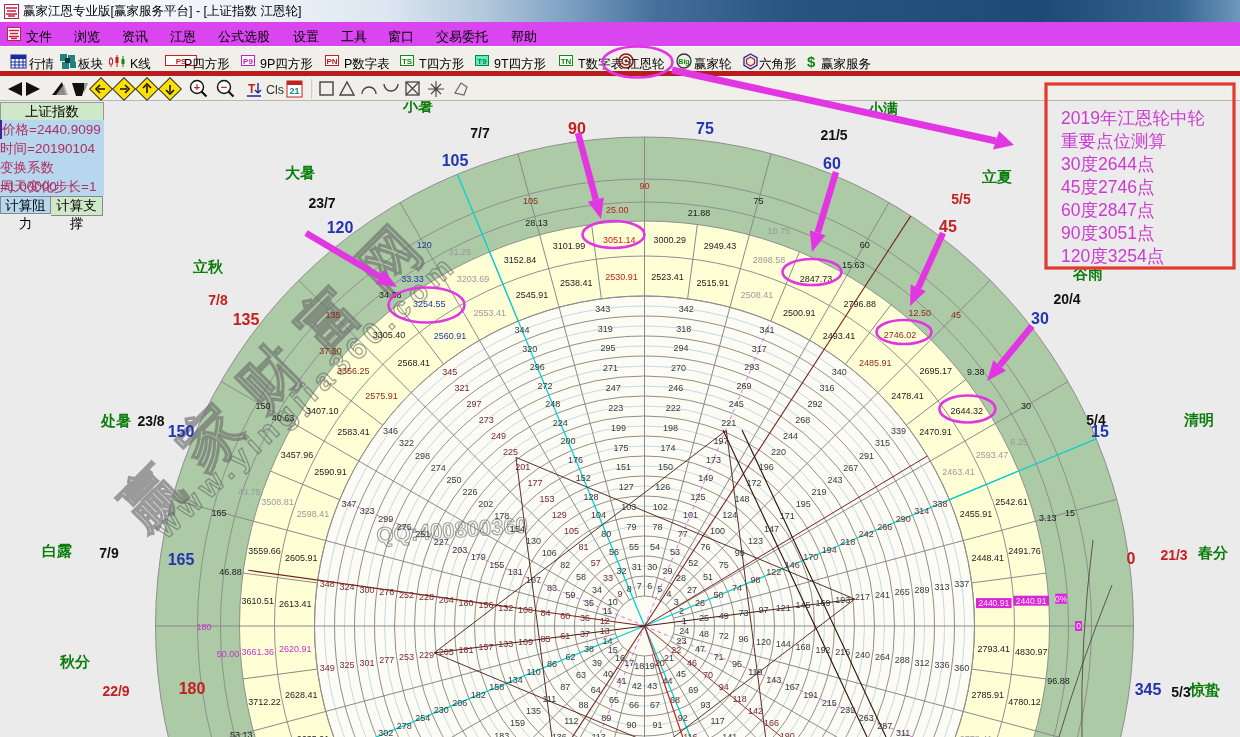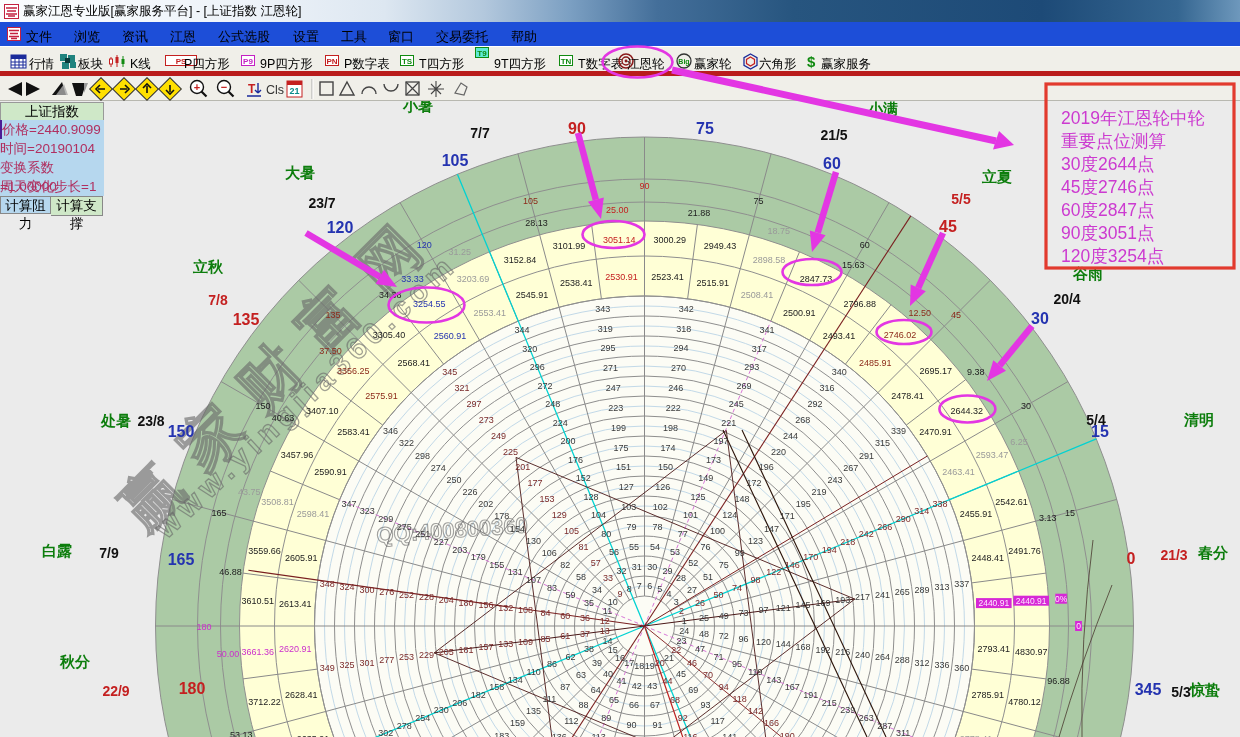--- a/index.html
+++ b/index.html
@@ -561,21 +561,21 @@
 <line x1="1032" y1="326" x2="999.7" y2="365.5" stroke="#e336e3" stroke-width="6.5"></line>
 <polygon points="987,381 993.3,360.3 1006,370.7" fill="#e336e3"></polygon>
 </svg>
 <div class="bar" style="top:0;height:34px;background:linear-gradient(90deg,#fafcfe 0%,#eef3f9 20%,#dde7f1 31%,#b3c8dd 39%,#7b9fc2 46%,#446f9a 53%,#27557f 64%,#1d4a77 84%,#356691 95%,#6e98bc 100%);border-bottom:1px solid #10365c">
   <svg width="15" height="15" style="position:absolute;left:4px;top:4px">
       <rect x="0.5" y="0.5" width="14" height="14" fill="#fff" stroke="#c42040"></rect>
       <path d="M2 4h11M3 7h9M2 10h11M4 12h7" stroke="#c42040" stroke-width="1.4"></path>
     </svg>
   <span style="position:absolute;left:23px;top:3px;font-size:12.5px;color:#000">赢家江恩专业版[赢家服务平台] - [上证指数 江恩轮]</span>
 </div>
-<div class="bar" style="top:22px;height:24px;background:#1d4ed8;font-size:13px;color:#000">
+<div class="bar" style="top:22px;height:24px;background:#d946ef;font-size:13px;color:#000">
   <svg width="14" height="14" style="position:absolute;left:7px;top:5px">
       <rect x="0.5" y="0.5" width="13" height="13" fill="#fff" stroke="#c42040"></rect>
       <path d="M2 3.5h10M3 6.5h8M2 9.5h10M4 11.5h6" stroke="#c42040" stroke-width="1.3"></path>
     </svg>
   <span style="position:absolute;left:26px;top:6px">文件</span>
     <span style="position:absolute;left:74px;top:6px">浏览</span>
     <span style="position:absolute;left:122px;top:6px">资讯</span>
     <span style="position:absolute;left:170px;top:6px">江恩</span>
     <span style="position:absolute;left:218px;top:6px">公式选股</span>
     <span style="position:absolute;left:293px;top:6px">设置</span>
@@ -609,21 +609,21 @@
     </svg>
     <span style="position:absolute;left:130px;top:9px">K线</span>
     <span style="position:absolute;left:165px;top:8px;width:32px;height:11px;border:1px solid #c42020;background:#fff;color:#c42020;font-size:8px;font-weight:bold;text-align:center;line-height:11px">PS</span>
     <span style="position:absolute;left:184px;top:9px">P四方形</span>
     <span style="position:absolute;left:241px;top:8px;width:14px;height:11px;border:1px solid #c420c4;background:#fff;color:#c420c4;font-size:8px;font-weight:bold;text-align:center;line-height:11px">P9</span>
     <span style="position:absolute;left:260px;top:9px">9P四方形</span>
     <span style="position:absolute;left:325px;top:8px;width:14px;height:11px;border:1px solid #c42020;background:#fff;color:#c42020;font-size:8px;font-weight:bold;text-align:center;line-height:11px">PN</span>
     <span style="position:absolute;left:344px;top:9px">P数字表</span>
     <span style="position:absolute;left:400px;top:8px;width:14px;height:11px;border:1px solid #108a10;background:#fff;color:#108a10;font-size:8px;font-weight:bold;text-align:center;line-height:11px">TS</span>
     <span style="position:absolute;left:419px;top:9px">T四方形</span>
-    <span style="position:absolute;left:475px;top:0;width:14px;height:11px;border:1px solid #108a10;background:#5eead4;color:#108a10;font-size:8px;font-weight:bold;text-align:center;line-height:11px">T9</span>
+    <span style="position:absolute;left:475px;top:8px;width:14px;height:11px;border:1px solid #108a10;background:#5eead4;color:#108a10;font-size:8px;font-weight:bold;text-align:center;line-height:11px">T9</span>
     <span style="position:absolute;left:494px;top:9px">9T四方形</span>
     <span style="position:absolute;left:559px;top:8px;width:14px;height:11px;border:1px solid #108a10;background:#fff;color:#108a10;font-size:8px;font-weight:bold;text-align:center;line-height:11px">TN</span>
     <span style="position:absolute;left:578px;top:9px">T数字表</span>
     <svg width="17" height="17" style="position:absolute;left:618px;top:6px">
       <circle cx="8" cy="8" r="7" fill="none" stroke="#8a1a1a" stroke-width="1.6"></circle>
       <circle cx="8" cy="8" r="4" fill="none" stroke="#8a1a1a" stroke-width="1.4"></circle>
       <circle cx="8" cy="8" r="1.4" fill="#8a1a1a"></circle>
     </svg>
     <span style="position:absolute;left:627px;top:9px">江恩轮</span>
     <svg width="17" height="17" style="position:absolute;left:676px;top:6px">

